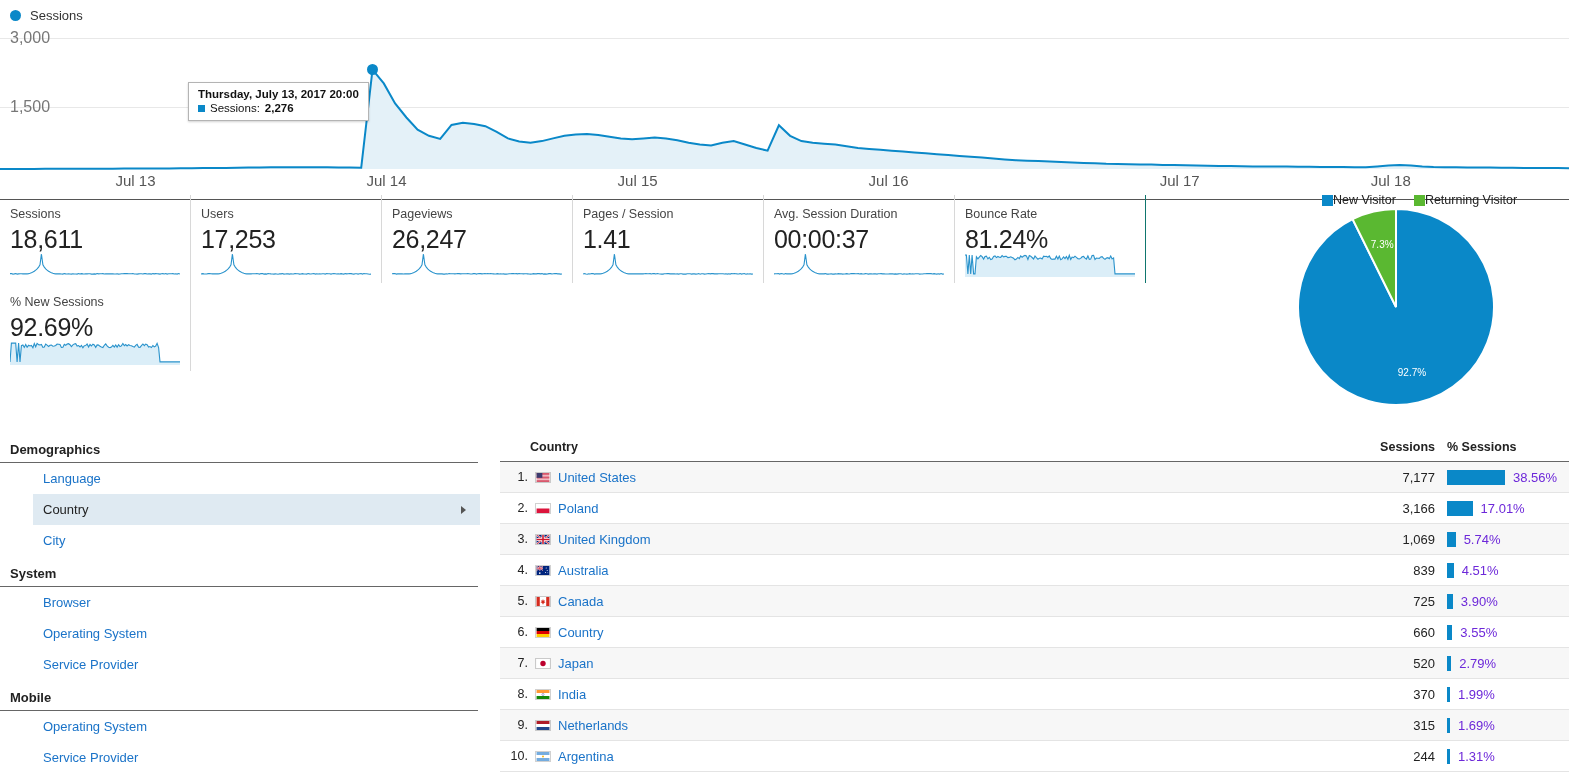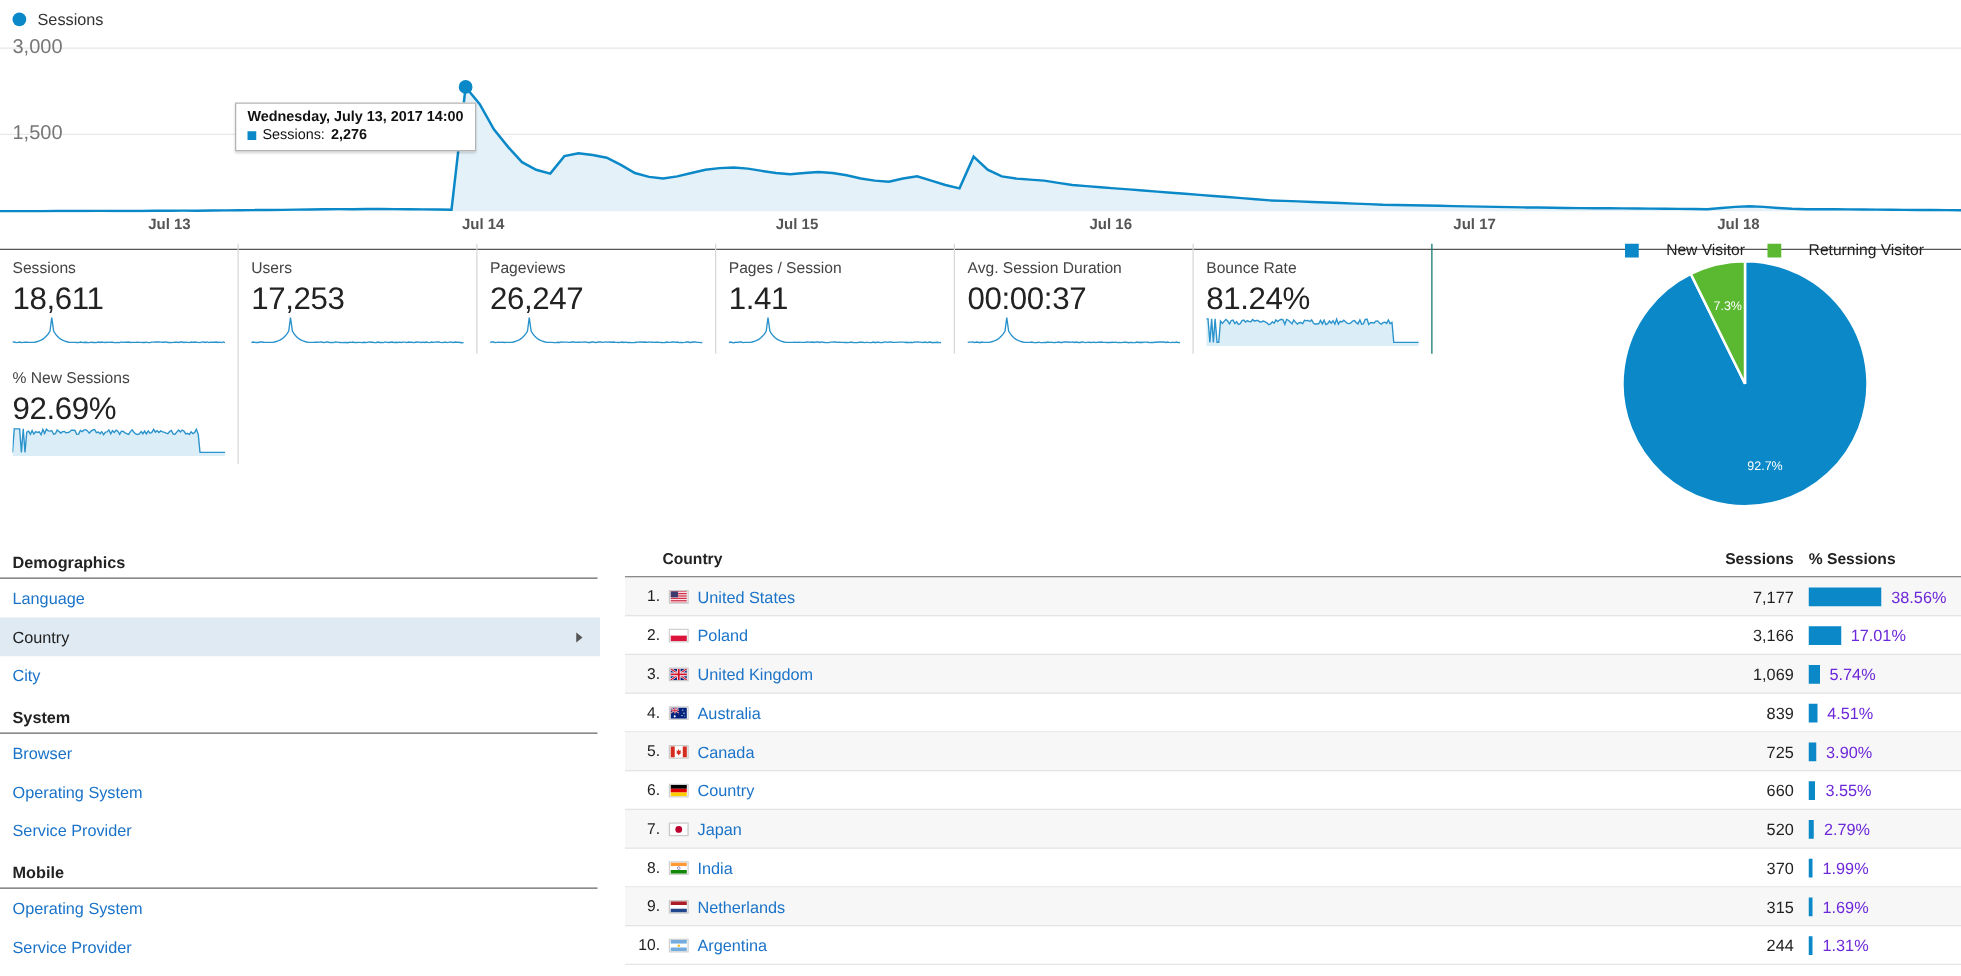--- a/index.html
+++ b/index.html
@@ -38,23 +38,22 @@
     transform: translateY(-50%);
   }
   #axis-baseline {
     position: absolute; left: 0; top: 169px;
     width: 1569px; height: 1px; background: #555;
   }
   #xticks {
     position: absolute; left: 0; top: 172px; width: 1569px; height: 20px;
   }
   .xtick {
-    position: absolute; font-size: 12px; color: #555;
+    position: absolute; font-size: 15px; color: #555;
     transform: translateX(-50%);
-    font-weight: bold;
   }
 
   #tooltip {
     position: absolute; left: 188px; top: 82px;
     background: #fff; border: 1px solid #b4b4b4;
     padding: 5px 9px 6px 9px;
     font-size: 11.5px; color: #111;
     box-shadow: 0 1px 2px rgba(0,0,0,.18);
     white-space: nowrap; z-index: 5;
   }
@@ -91,40 +90,40 @@
 
   
   #pie-panel {
     position: absolute; left: 1270px; top: 188px;
     width: 299px; height: 230px;
   }
   #pie-legend {
     display: flex; justify-content: center; align-items: center;
     gap: 18px; font-size: 12.5px; color: #222; padding-top: 5px;
   }
-  .pie-key { display: flex; align-items: center; gap: 22px; }
+  .pie-key { display: flex; align-items: center; gap: 0; }
   .pie-swatch { width: 11px; height: 11px; display: inline-block; }
 
   
   #bottom { position: absolute; left: 0; top: 432px; width: 1569px; height: 349px; padding-left: 42px; }
 
   
   #dimension-sidebar {
     position: absolute; left: 0; top: 0; width: 480px;
   }
   .dim-group-title {
     font-size: 13px; font-weight: bold; color: #222;
     padding: 10px 0 5px 10px;
     border-bottom: 1px solid #666;
     margin: 0 2px 0 0;
   }
   .dim-item {
     font-size: 13px; color: #1a73c8;
     padding: 8px 10px 8px 10px;
-    cursor: pointer; position: relative;
+    cursor: pointer; position: relative; margin-left: 33px;
   }
   .dim-item.selected {
     background: #dfeaf2; color: #222;
   }
   .dim-arrow {
     position: absolute; right: 14px; top: 50%;
     transform: translateY(-50%);
     width: 0; height: 0;
     border-left: 5px solid #555;
     border-top: 4px solid transparent;
@@ -185,21 +184,21 @@
       <div class="xtick" style="left: 386.56px;">Jul 14</div>
       <div class="xtick" style="left: 637.6px;">Jul 15</div>
       <div class="xtick" style="left: 888.64px;">Jul 16</div>
       <div class="xtick" style="left: 1139.68px; margin-left: 40px;">Jul 17</div>
       <div class="xtick" style="left: 1390.72px;">Jul 18</div>
     </div>
 
   <div id="hover-dot" style="left: 366.996px; top: 64.1147px;"></div>
 
   <div id="tooltip">
-    <div class="tt-title">Wednesday, July 13, 2017 14:00</div>
+    <div class="tt-title">Thursday, July 13, 2017 20:00</div>
     <div class="tt-row">
       <span class="tt-square"></span>
       <span>Sessions:</span>
       <span class="tt-val">2,276</span>
     </div>
   </div>
 </div>
 
 <div id="metrics-wrap">
   <div class="metric-row" id="metric-row-1">

